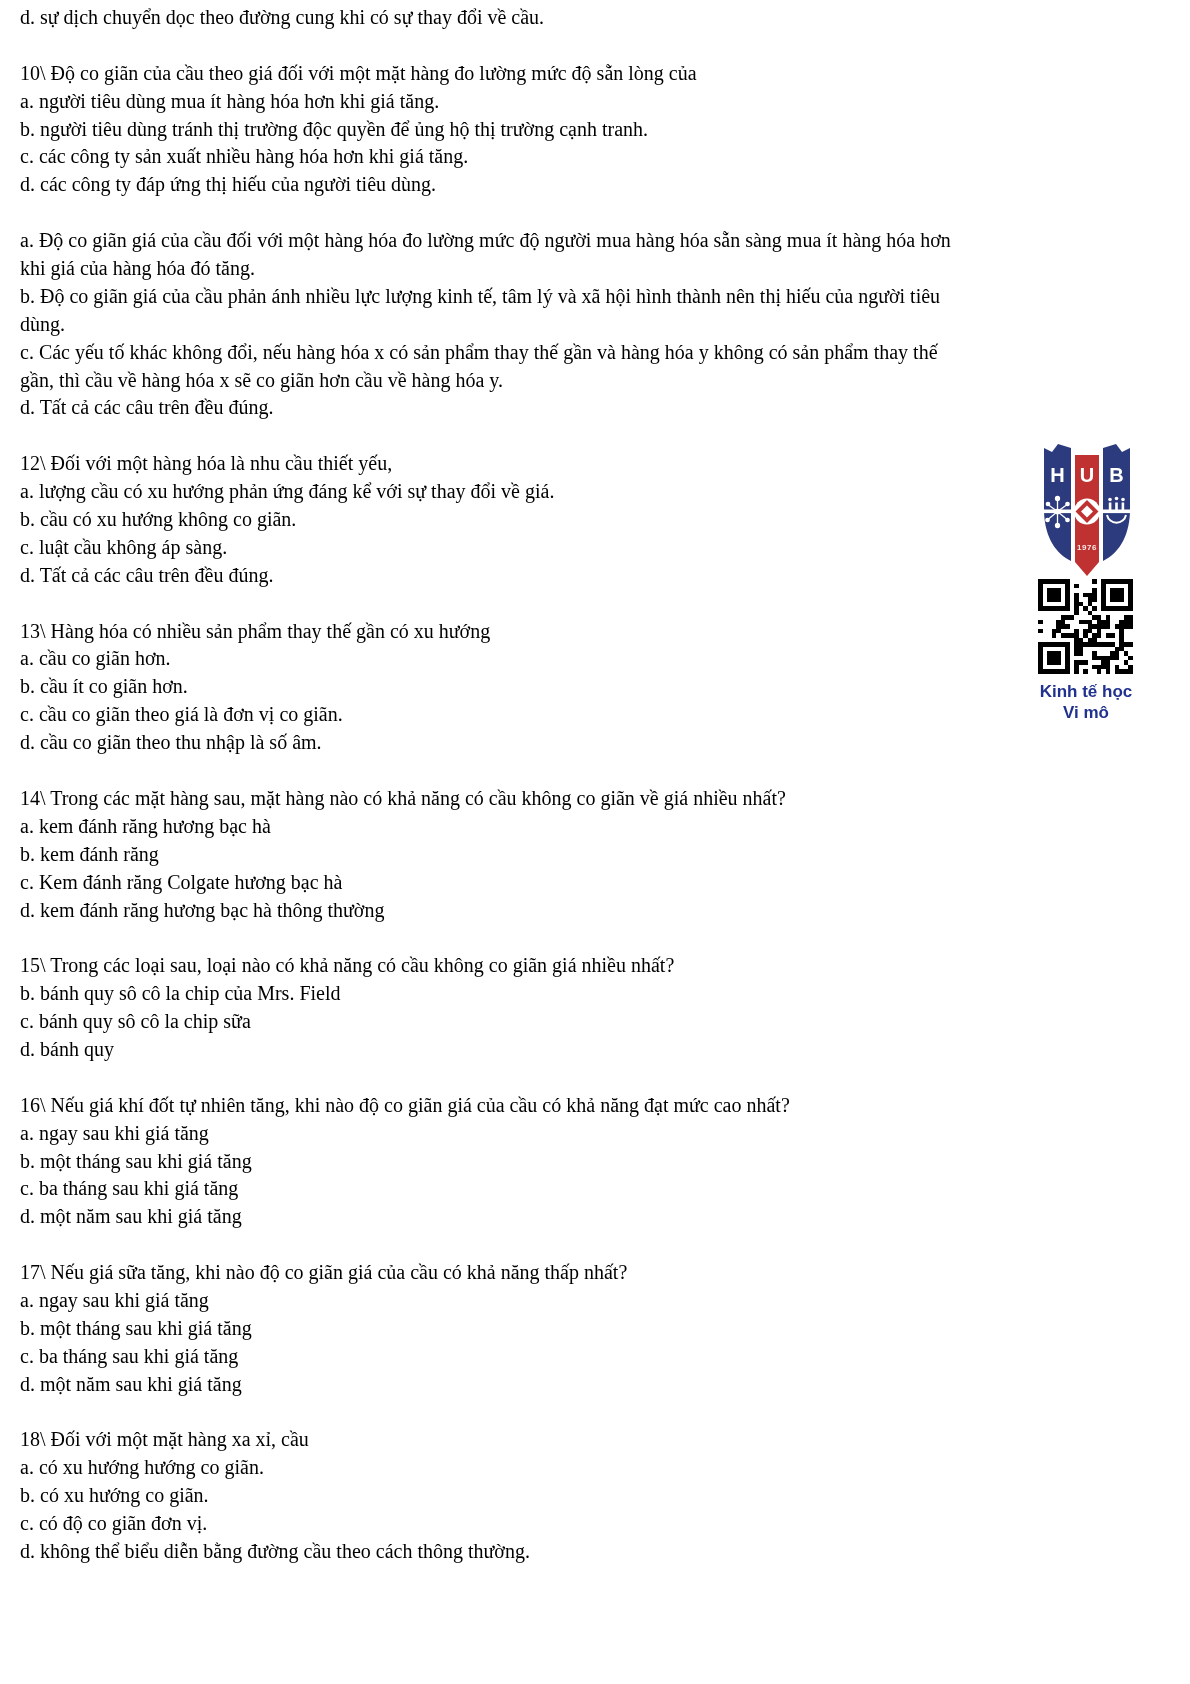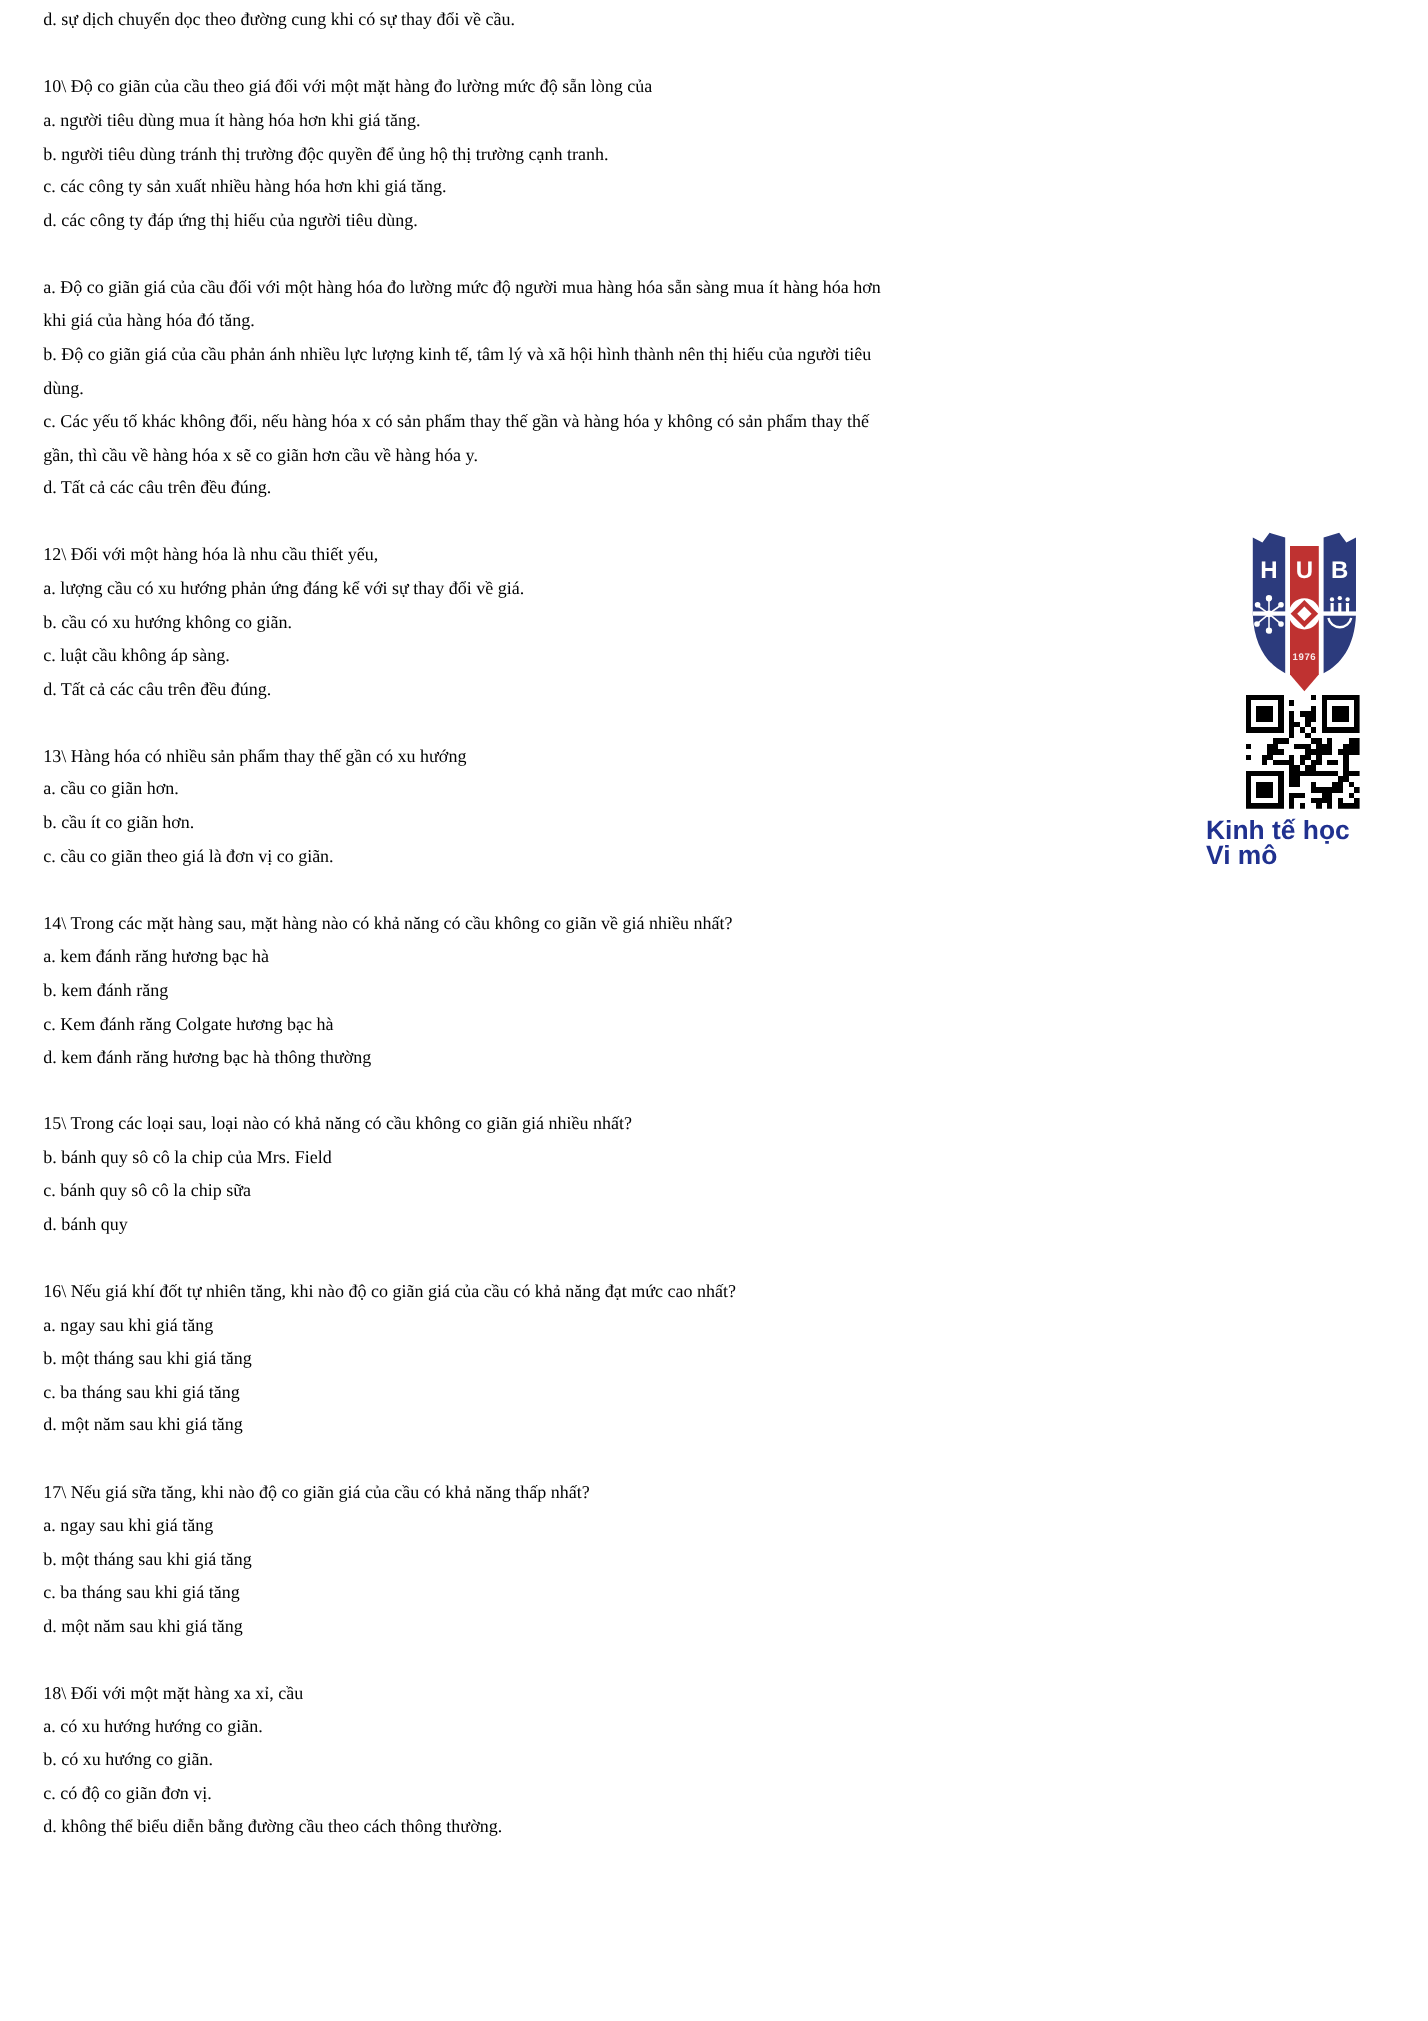--- a/index.html
+++ b/index.html
@@ -5,46 +5,46 @@
   html,body { margin:0; padding:0; }
   body {
     width:1190px; height:1684px;
     background:#ffffff;
     position:relative;
     overflow:hidden;
     font-family:"Liberation Serif", serif;
   }
   .doc-text {
     position:absolute;
-    left:36px; top:4px;
-    font-size:15px;
+    left:20px; top:4px;
+    font-size:20px;
     line-height:27.9px;
     color:#000000;
     white-space:nowrap;
   }
   .line { height:27.9px; }
   .logo-wrap {
     position:absolute;
     left:1041px; top:436px;
     width:92px; height:142px;
   }
   .qr-wrap {
     position:absolute;
     left:1038px; top:579px;
     width:95px; height:95px;
   }
   .qr-wrap svg { display:block; width:95px; height:95px; }
   .qr-caption {
     position:absolute;
     left:1005px; top:681px;
     width:162px;
-    text-align:left;
+    text-align:center;
     font-family:"Liberation Sans", sans-serif;
     font-weight:bold;
-    font-size:22px;
+    font-size:17px;
     line-height:21px;
   }
   .logo-letter {
     font-family:"Liberation Sans", sans-serif;
     font-weight:bold;
     font-size:20px;
     fill:#ffffff;
   }
   .logo-year {
     font-family:"Liberation Sans", sans-serif;
@@ -78,20 +78,21 @@
     <div class="line">12\ Đối với một hàng hóa là nhu cầu thiết yếu,</div>
     <div class="line">a. lượng cầu có xu hướng phản ứng đáng kể với sự thay đổi về giá.</div>
     <div class="line">b. cầu có xu hướng không co giãn.</div>
     <div class="line">c. luật cầu không áp sàng.</div>
     <div class="line">d. Tất cả các câu trên đều đúng.</div>
     <div class="line"></div>
     <div class="line">13\ Hàng hóa có nhiều sản phẩm thay thế gần có xu hướng</div>
     <div class="line">a. cầu co giãn hơn.</div>
     <div class="line">b. cầu ít co giãn hơn.</div>
     <div class="line">c. cầu co giãn theo giá là đơn vị co giãn.</div>
+    <div class="line">d. cầu co giãn theo thu nhập là số âm.</div>
     <div class="line"></div>
     <div class="line">14\ Trong các mặt hàng sau, mặt hàng nào có khả năng có cầu không co giãn về giá nhiều nhất?</div>
     <div class="line">a. kem đánh răng hương bạc hà</div>
     <div class="line">b. kem đánh răng</div>
     <div class="line">c. Kem đánh răng Colgate hương bạc hà</div>
     <div class="line">d. kem đánh răng hương bạc hà thông thường</div>
     <div class="line"></div>
     <div class="line">15\ Trong các loại sau, loại nào có khả năng có cầu không co giãn giá nhiều nhất?</div>
     <div class="line">b. bánh quy sô cô la chip của Mrs. Field</div>
     <div class="line">c. bánh quy sô cô la chip sữa</div>

